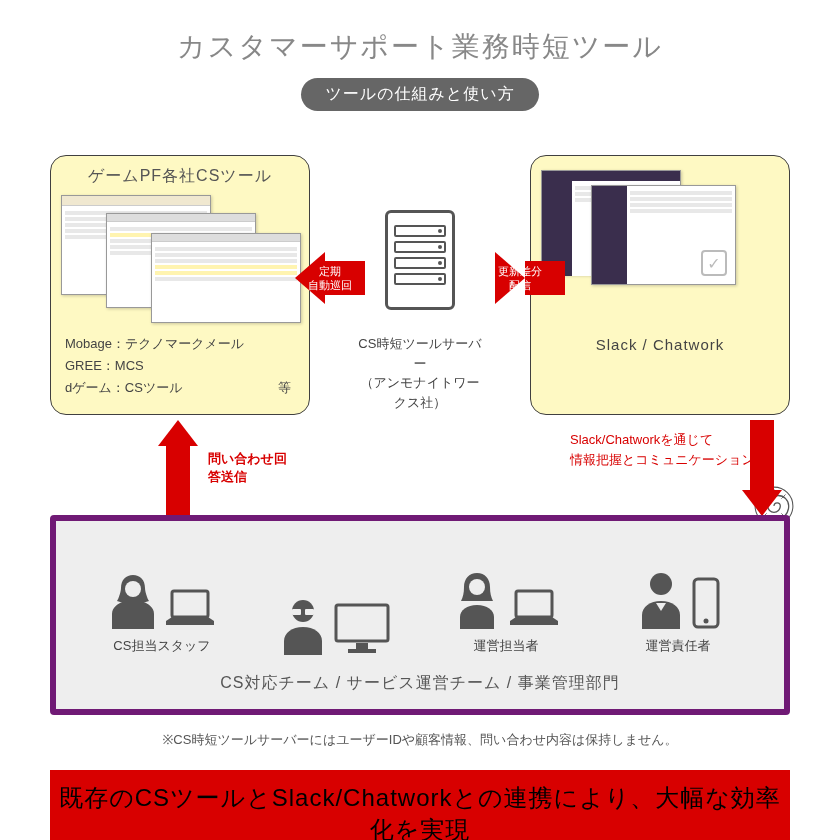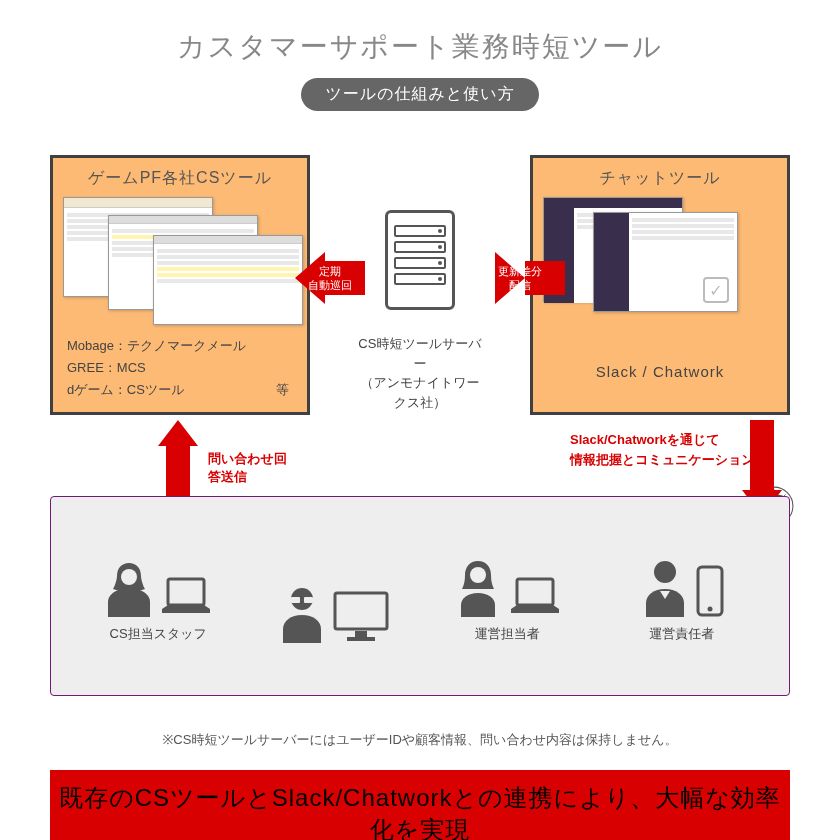--- a/index.html
+++ b/index.html
@@ -1,19 +1,19 @@
 <!DOCTYPE html>
 <html><head>
 <meta charset="utf-8">
 <style>
 *{box-sizing:border-box;margin:0;padding:0}
 body{width:840px;height:840px;background:#fff;font-family:"Hiragino Sans","Meiryo",sans-serif;position:relative;overflow:hidden}
 .title{text-align:center;font-size:28px;font-weight:normal;color:#888;padding-top:28px;letter-spacing:2px}
 .subtitle{display:block;margin:12px auto 8px;background:#666;color:#fff;font-size:16px;padding:6px 24px;border-radius:18px;width:fit-content;letter-spacing:1px}
-.box{position:absolute;background:#fdba74;border:3px solid #404040;border-radius:0}
+.box{position:absolute;background:#fef9c3;border:1px solid #404040;border-radius:16px}
 .box-left{left:50px;top:155px;width:260px;height:260px;padding:10px}
 .box-right{left:530px;top:155px;width:260px;height:260px;padding:10px}
 .box-title{text-align:center;font-size:16px;color:#555;margin-bottom:8px;letter-spacing:1px}
 .screenshot-stack{position:relative;height:130px;margin:4px 0}
 .shot{position:absolute;background:#fff;border:1px solid #999;box-shadow:1px 1px 3px rgba(0,0,0,.2)}
 .shot1{width:150px;height:100px;left:0;top:0}
 .shot2{width:150px;height:95px;left:45px;top:18px}
 .shot3{width:150px;height:90px;left:90px;top:38px}
 .shot4{width:140px;height:105px;left:0;top:0}
 .shot5{width:145px;height:100px;left:50px;top:15px;display:flex}
@@ -41,22 +41,22 @@
 .arrow-shape-r{width:0;height:0;border-top:26px solid transparent;border-bottom:26px solid transparent;border-left:30px solid #d80000;float:right}
 .arrow-body-r{width:40px;height:34px;background:#d80000;float:right;margin-top:9px}
 .arrow-label{position:absolute;color:#fff;font-size:11px;font-weight:normal;line-height:1.3;text-align:center;width:100%;top:12px;z-index:2}
 .arrow-up{position:absolute;left:158px;top:420px}
 .arrow-up-head{width:0;height:0;border-left:20px solid transparent;border-right:20px solid transparent;border-bottom:26px solid #d80000}
 .arrow-up-body{width:24px;height:70px;background:#d80000;margin-left:8px}
 .arrow-down{position:absolute;left:742px;top:420px}
 .arrow-down-body{width:24px;height:70px;background:#d80000;margin-left:8px}
 .arrow-down-head{width:0;height:0;border-left:20px solid transparent;border-right:20px solid transparent;border-top:26px solid #d80000}
 .arrow-text-left{position:absolute;left:138px;top:450px;font-size:13px;color:#d80000;font-weight:bold;width:150px;text-align:left;padding-left:70px}
-.arrow-text-right{position:absolute;left:570px;top:430px;font-size:13px;color:#d80000;font-weight:bold;width:220px;line-height:1.5}
-.team-box{position:absolute;left:50px;top:496px;width:740px;height:200px;background:#eee;border:1px solid #701a75;border-radius:4px;padding:26px 20px}
+.arrow-text-right{position:absolute;left:570px;top:430px;font-size:13px;color:#d80000;font-weight:normal;width:220px;line-height:1.5}
+.team-box{position:absolute;left:50px;top:515px;width:740px;height:200px;background:#eee;border:6px solid #701a75;border-radius:4px;padding:14px 20px}
 .team-row{display:flex;justify-content:space-around;align-items:flex-end;height:120px}
 .team-item{text-align:center;flex:1}
 .team-icons{display:flex;align-items:flex-end;justify-content:center;gap:6px;height:80px}
 .team-label{font-size:13px;color:#444;margin-top:8px}
 .team-footer{text-align:center;font-size:16px;color:#555;margin-top:18px;letter-spacing:1px}
 .note{position:absolute;left:0;width:840px;top:730px;text-align:center;font-size:13px;color:#555}
 .banner{position:absolute;left:50px;top:770px;width:740px;background:#d80000;color:#000000;text-align:center;font-size:24px;font-weight:normal;padding:12px 0;letter-spacing:1px}
 svg.person{width:50px;height:60px}
 svg.laptop{width:52px;height:40px}
 svg.monitor{width:56px;height:52px}
@@ -105,21 +105,20 @@
       </div>
   </div>
   <div class="box-list">
     <div>Mobage：テクノマークメール</div>
     <div>GREE：MCS</div>
     <div><span>dゲーム：CSツール</span><span class="etc">等</span></div>
   </div>
 </div>
 
 <div class="box box-right">
-  <div class="box-title">チャットツール</div>
   <div class="screenshot-stack" style="height:150px">
     <div class="shot shot4">
         <div style="height:10px;background:#3a2e4d"></div>
         <div style="display:flex;height:95px">
           <div style="width:30px;background:#3a2e4d"></div>
           <div style="flex:1;background:#fff;padding:3px">
             <div class="shot-row"></div>
             <div class="shot-row"></div>
             <div class="shot-row"></div>
           </div>
@@ -240,16 +239,17 @@
             <path fill="#eee" d="M20 34 L25 42 L30 34 Z"></path>
           </svg>
         <svg class="phone" viewBox="0 0 28 52">
             <rect x="2" y="2" width="24" height="48" rx="4" fill="none" stroke="#555" stroke-width="3"></rect>
             <circle cx="14" cy="44" r="2.5" fill="#555"></circle>
           </svg>
       </div>
       <div class="team-label">運営責任者</div>
     </div>
   </div>
+  <div class="team-footer">CS対応チーム / サービス運営チーム / 事業管理部門</div>
 </div>
 
 <div class="note">※CS時短ツールサーバーにはユーザーIDや顧客情報、問い合わせ内容は保持しません。</div>
 <div class="banner">既存のCSツールとSlack/Chatworkとの連携により、大幅な効率化を実現</div>
 
 </body></html>

